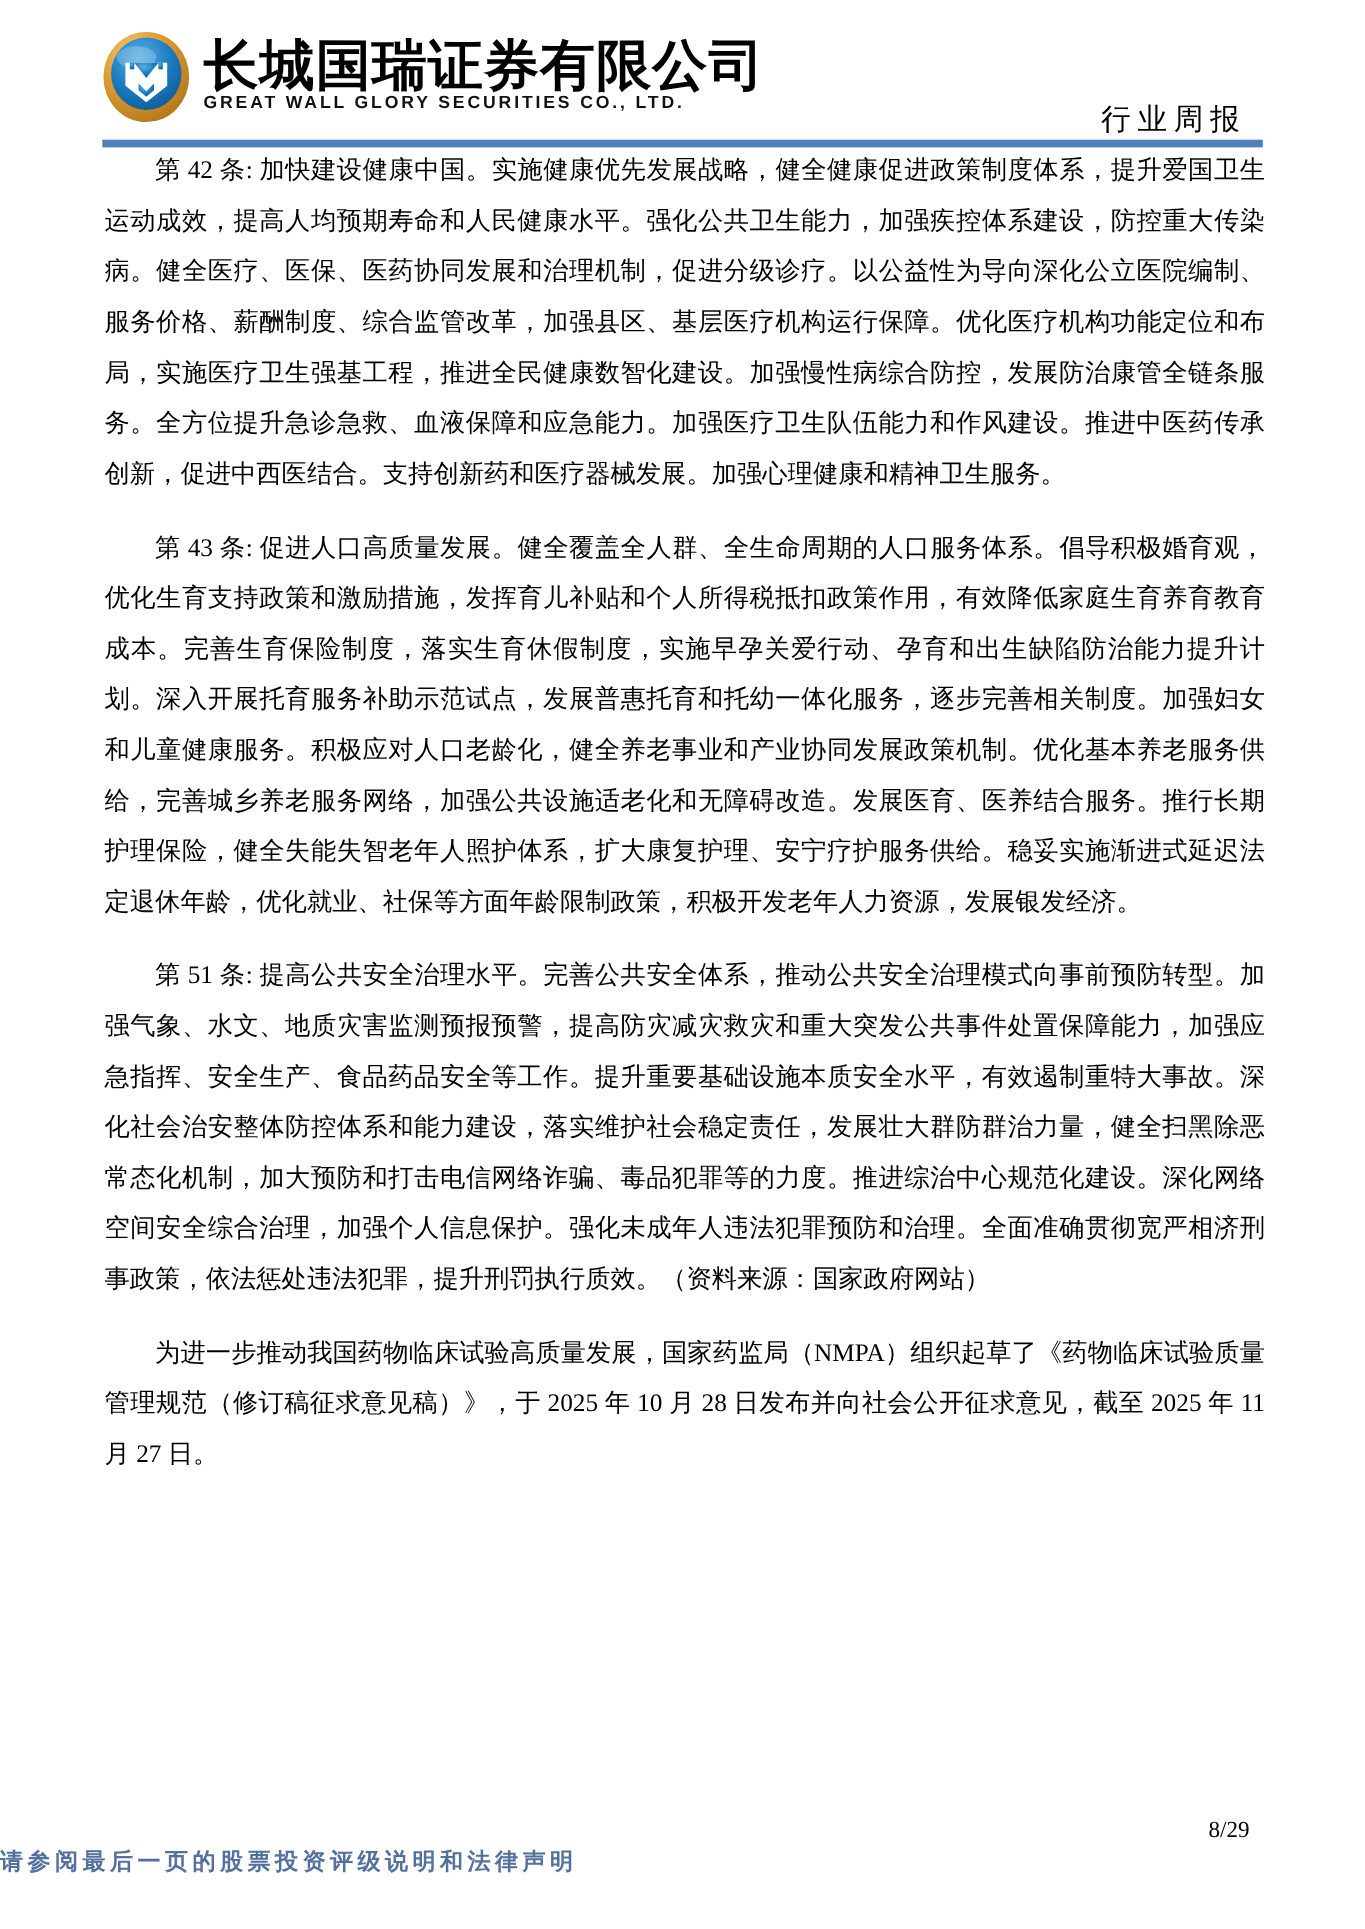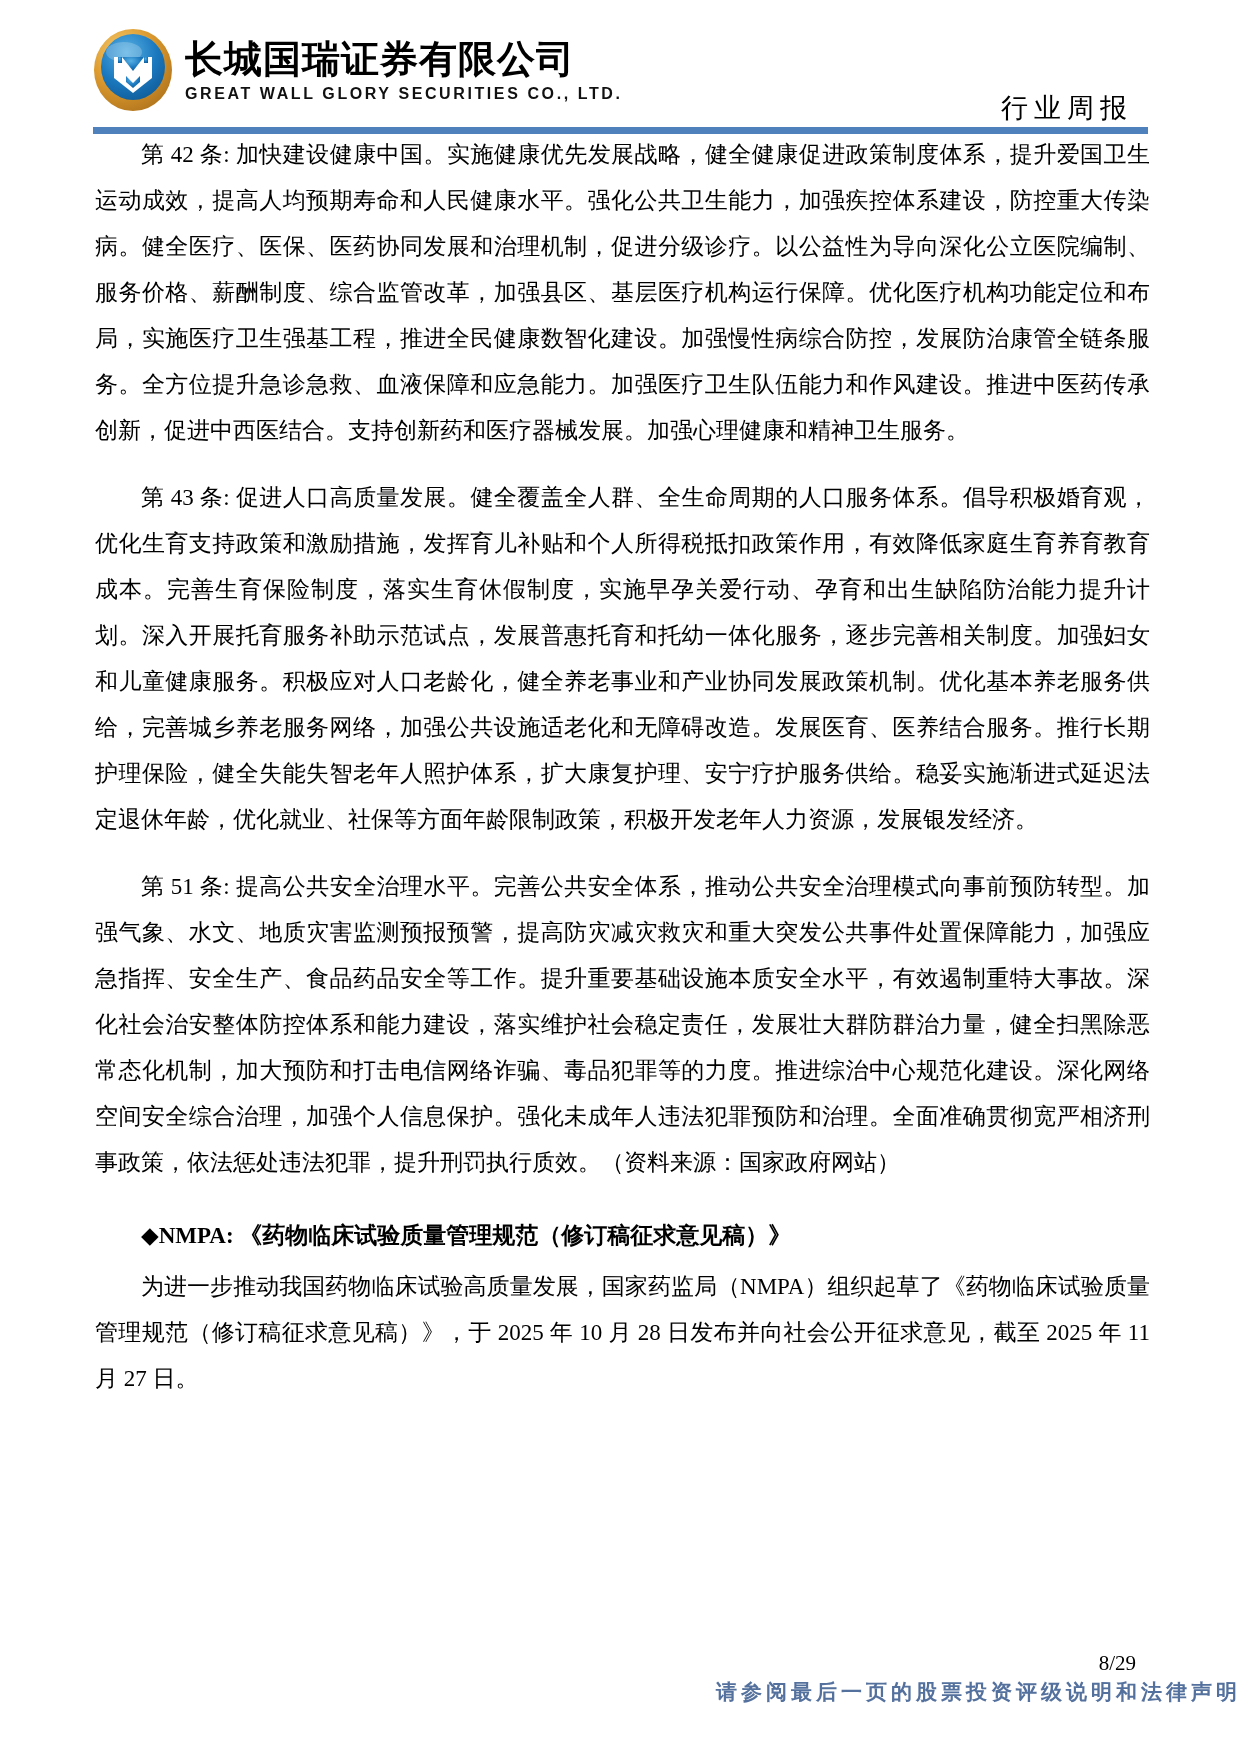--- a/index.html
+++ b/index.html
@@ -36,21 +36,21 @@
     width: 80px;
     height: 84px;
     flex: 0 0 auto;
   }
   .brand-text {
     margin-left: 12px;
   }
   .brand-cn {
     font-family: "Liberation Sans", "DejaVu Sans", sans-serif;
     font-weight: bold;
-    font-size: 38px;
+    font-size: 50px;
     line-height: 44px;
     letter-spacing: 1px;
     color: #000000;
     white-space: nowrap;
   }
   .brand-en {
     font-family: "Liberation Sans", "DejaVu Sans", sans-serif;
     font-weight: bold;
     font-size: 16px;
     letter-spacing: 2.6px;
@@ -106,21 +106,21 @@
     font-size: 21px;
     font-weight: normal;
     font-family: "Liberation Serif", "DejaVu Serif", serif;
     margin-top: 38px;
   }
   .footer {
     position: absolute;
     left: 0;
     top: 1678px;
     width: 100%;
-    text-align: right;
+    text-align: left;
   }
   .footer-disclaimer {
     display: inline-block;
     font-size: 21px;
     font-weight: bold;
     letter-spacing: 4px;
     color: #54719e;
   }
 </style>
 </head>
@@ -161,21 +161,20 @@
     </div>
     <div class="report-type">行业周报</div>
   </header>
 
   <div class="divider" style="background: rgb(79, 129, 189);"></div>
 
   <main class="body-text">
     <p>第 42 条: 加快建设健康中国。实施健康优先发展战略，健全健康促进政策制度体系，提升爱国卫生运动成效，提高人均预期寿命和人民健康水平。强化公共卫生能力，加强疾控体系建设，防控重大传染病。健全医疗、医保、医药协同发展和治理机制，促进分级诊疗。以公益性为导向深化公立医院编制、服务价格、薪酬制度、综合监管改革，加强县区、基层医疗机构运行保障。优化医疗机构功能定位和布局，实施医疗卫生强基工程，推进全民健康数智化建设。加强慢性病综合防控，发展防治康管全链条服务。全方位提升急诊急救、血液保障和应急能力。加强医疗卫生队伍能力和作风建设。推进中医药传承创新，促进中西医结合。支持创新药和医疗器械发展。加强心理健康和精神卫生服务。</p>
     <p>第 43 条: 促进人口高质量发展。健全覆盖全人群、全生命周期的人口服务体系。倡导积极婚育观，优化生育支持政策和激励措施，发挥育儿补贴和个人所得税抵扣政策作用，有效降低家庭生育养育教育成本。完善生育保险制度，落实生育休假制度，实施早孕关爱行动、孕育和出生缺陷防治能力提升计划。深入开展托育服务补助示范试点，发展普惠托育和托幼一体化服务，逐步完善相关制度。加强妇女和儿童健康服务。积极应对人口老龄化，健全养老事业和产业协同发展政策机制。优化基本养老服务供给，完善城乡养老服务网络，加强公共设施适老化和无障碍改造。发展医育、医养结合服务。推行长期护理保险，健全失能失智老年人照护体系，扩大康复护理、安宁疗护服务供给。稳妥实施渐进式延迟法定退休年龄，优化就业、社保等方面年龄限制政策，积极开发老年人力资源，发展银发经济。</p>
     <p>第 51 条: 提高公共安全治理水平。完善公共安全体系，推动公共安全治理模式向事前预防转型。加强气象、水文、地质灾害监测预报预警，提高防灾减灾救灾和重大突发公共事件处置保障能力，加强应急指挥、安全生产、食品药品安全等工作。提升重要基础设施本质安全水平，有效遏制重特大事故。深化社会治安整体防控体系和能力建设，落实维护社会稳定责任，发展壮大群防群治力量，健全扫黑除恶常态化机制，加大预防和打击电信网络诈骗、毒品犯罪等的力度。推进综治中心规范化建设。深化网络空间安全综合治理，加强个人信息保护。强化未成年人违法犯罪预防和治理。全面准确贯彻宽严相济刑事政策，依法惩处违法犯罪，提升刑罚执行质效。（资料来源：国家政府网站）</p>
-    <div class="nmpa-heading">◆NMPA: 《药物临床试验质量管理规范（修订稿征求意见稿）》</div>
     <p class="nmpa-para">为进一步推动我国药物临床试验高质量发展，国家药监局（NMPA）组织起草了《药物临床试验质量管理规范（修订稿征求意见稿）》，于 2025 年 10 月 28 日发布并向社会公开征求意见，截至 2025 年 11 月 27 日。</p>
   </main>
 
   <div class="page-number">8/29</div>
   <footer class="footer">
     <span class="footer-disclaimer" style="color: rgb(84, 113, 158);">请参阅最后一页的股票投资评级说明和法律声明</span>
   </footer>
 
 </div>
 

